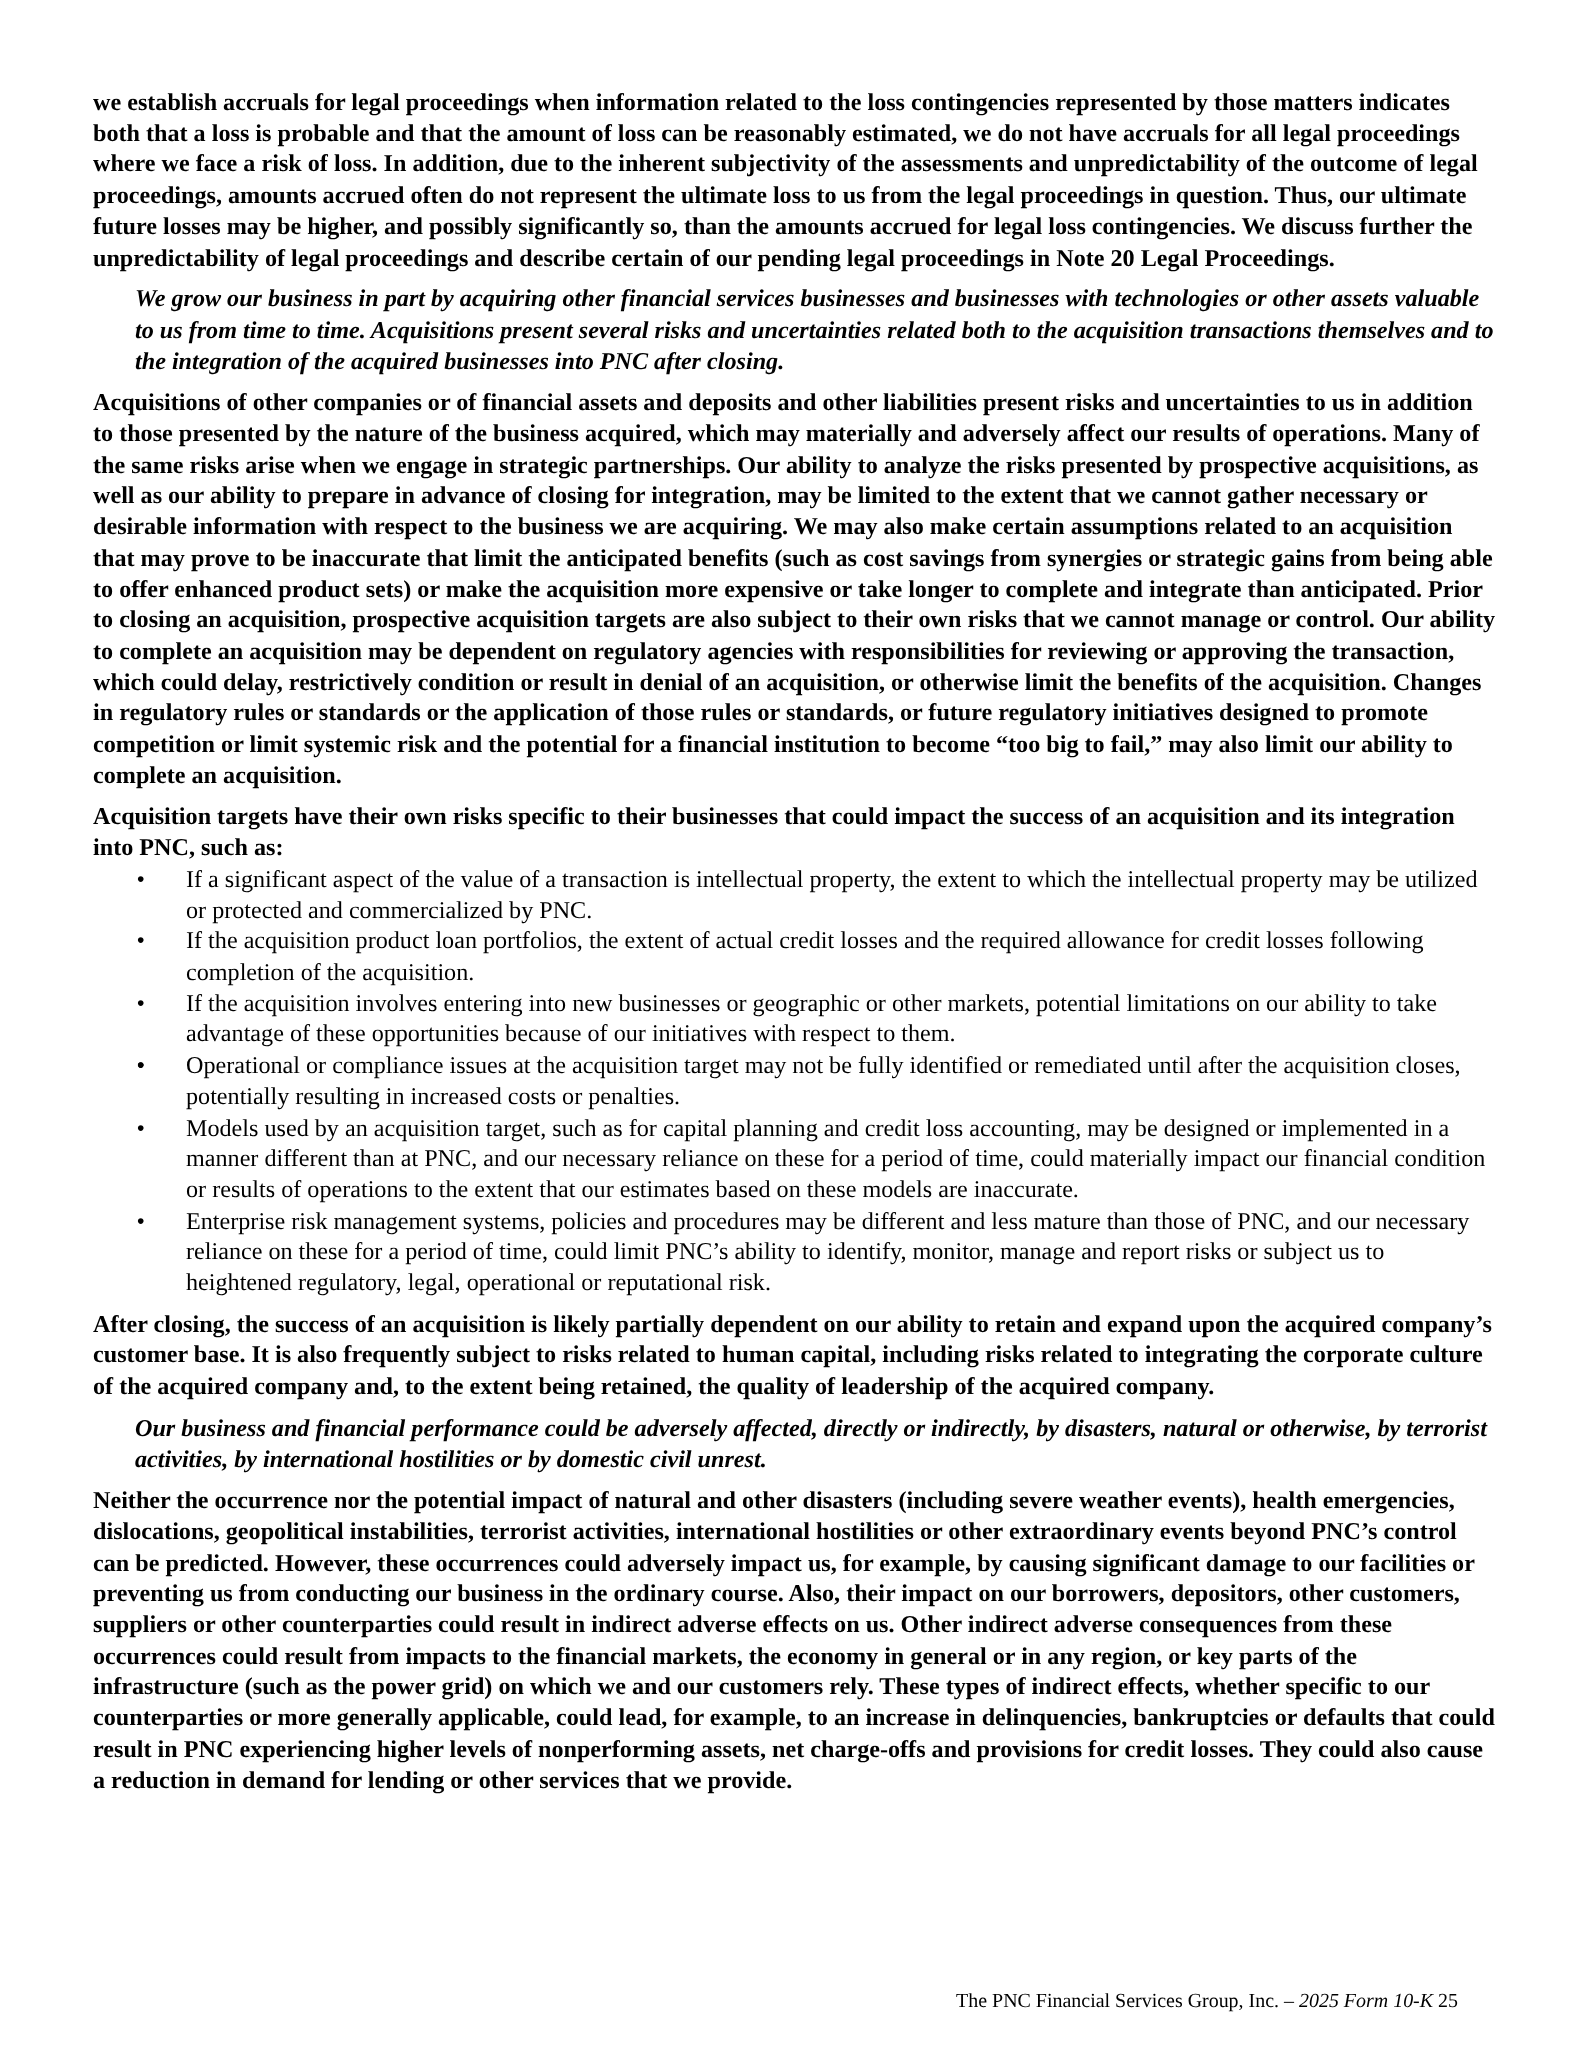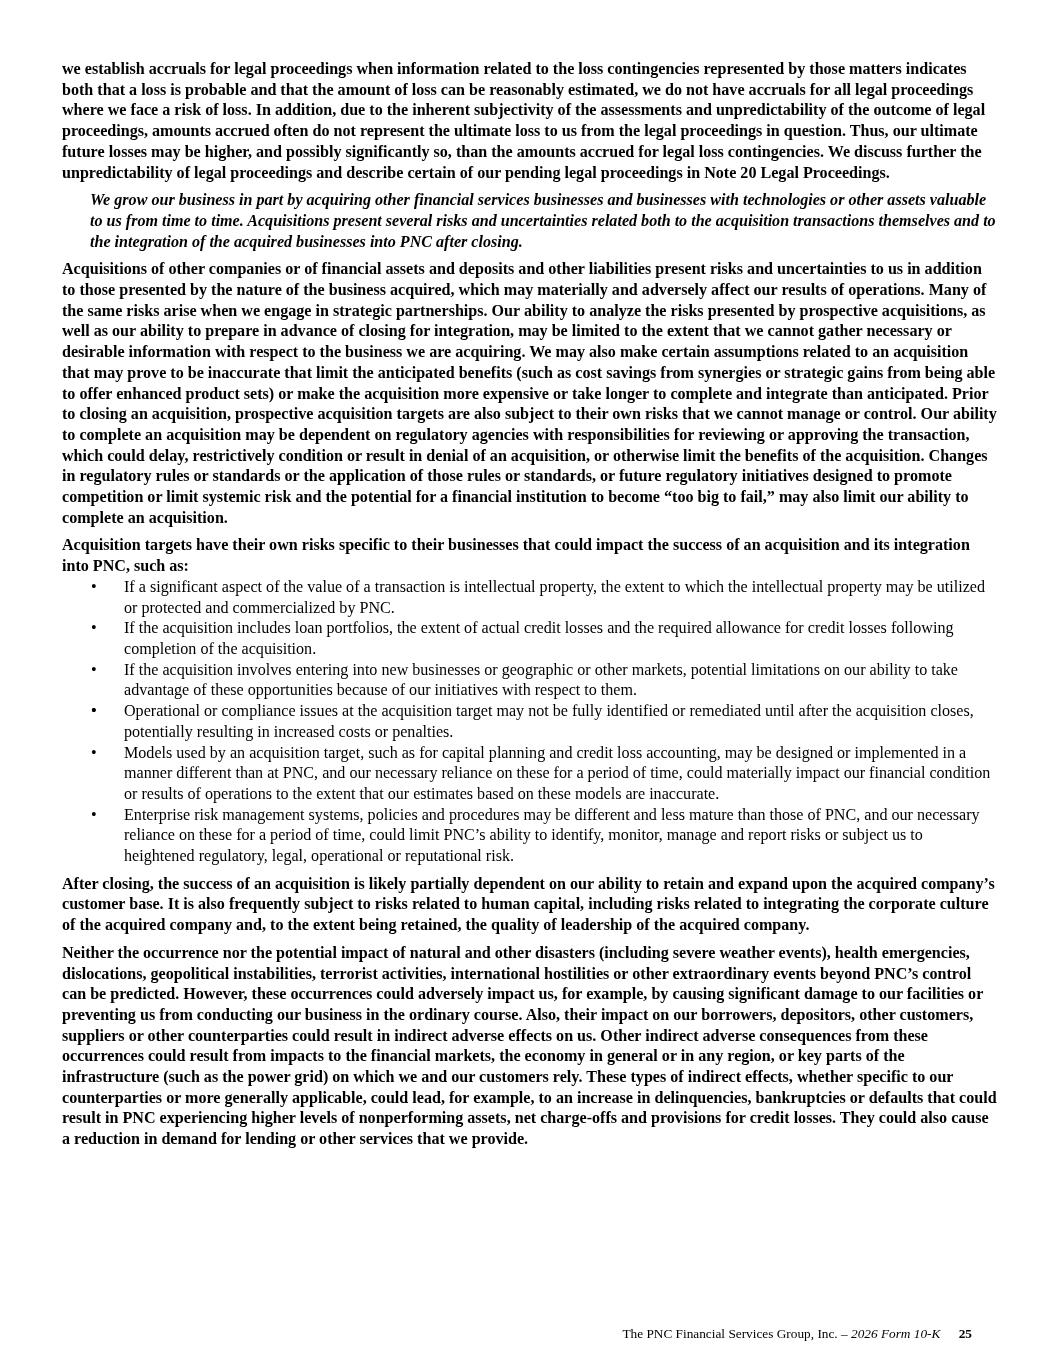--- a/index.html
+++ b/index.html
@@ -8,40 +8,41 @@
     font-family: "Liberation Serif", serif; color: #000; font-size: 16.1px; line-height: 20.7px;
   }
   .page { position: absolute; left: 62px; top: 59px; width: 935px; }
   p { margin: 0 0 7px 0; font-weight: bold; }
   .heading { font-weight: bold; font-style: italic; margin-left: 28px; }
   ul.bullets { list-style: none; margin: 0 0 7px 0; padding: 0; }
   ul.bullets li { position: relative; padding-left: 62px; }
   ul.bullets li .dot { position: absolute; left: 29px; top: 0; }
   .footer { position: absolute; right: 83px; top: 1326px; font-size: 13.3px; line-height: 16px; white-space: nowrap; }
   .footer .form { font-style: italic; }
-  .footer .num { font-weight: bold; margin-left: 15px; }
+  .footer .num { font-weight: normal; margin-left: 0; }
 </style>
 </head>
 <body>
 
 <div class="page">
   <p>we establish accruals for legal proceedings when information related to the loss contingencies represented by those matters indicates both that a loss is probable and that the amount of loss can be reasonably estimated, we do not have accruals for all legal proceedings where we face a risk of loss. In addition, due to the inherent subjectivity of the assessments and unpredictability of the outcome of legal proceedings, amounts accrued often do not represent the ultimate loss to us from the legal proceedings in question. Thus, our ultimate future losses may be higher, and possibly significantly so, than the amounts accrued for legal loss contingencies. We discuss further the unpredictability of legal proceedings and describe certain of our pending legal proceedings in Note 20 Legal Proceedings.</p>
   <p class="heading">We grow our business in part by acquiring other financial services businesses and businesses with technologies or other assets valuable to us from time to time. Acquisitions present several risks and uncertainties related both to the acquisition transactions themselves and to the integration of the acquired businesses into PNC after closing.</p>
   <p>Acquisitions of other companies or of financial assets and deposits and other liabilities present risks and uncertainties to us in addition to those presented by the nature of the business acquired, which may materially and adversely affect our results of operations. Many of the same risks arise when we engage in strategic partnerships. Our ability to analyze the risks presented by prospective acquisitions, as well as our ability to prepare in advance of closing for integration, may be limited to the extent that we cannot gather necessary or desirable information with respect to the business we are acquiring. We may also make certain assumptions related to an acquisition that may prove to be inaccurate that limit the anticipated benefits (such as cost savings from synergies or strategic gains from being able to offer enhanced product sets) or make the acquisition more expensive or take longer to complete and integrate than anticipated. Prior to closing an acquisition, prospective acquisition targets are also subject to their own risks that we cannot manage or control. Our ability to complete an acquisition may be dependent on regulatory agencies with responsibilities for reviewing or approving the transaction, which could delay, restrictively condition or result in denial of an acquisition, or otherwise limit the benefits of the acquisition. Changes in regulatory rules or standards or the application of those rules or standards, or future regulatory initiatives designed to promote competition or limit systemic risk and the potential for a financial institution to become “too big to fail,” may also limit our ability to complete an acquisition.</p>
   <p style="margin-bottom:0">Acquisition targets have their own risks specific to their businesses that could impact the success of an acquisition and its integration into PNC, such as:</p>
   <ul class="bullets">
     <li><span class="dot">•</span><span>If a significant aspect of the value of a transaction is intellectual property, the extent to which the intellectual property may be utilized or protected and commercialized by PNC.</span></li>
-    <li><span class="dot">•</span><span>If the acquisition includes loan portfolios, the extent of actual credit losses and the required allowance for credit losses following completion of the acquisition.</span></li>
+    <li><span class="dot">•</span><span>If the acquisition product loan portfolios, the extent of actual credit losses and the required allowance for credit losses following completion of the acquisition.</span></li>
     <li><span class="dot">•</span><span>If the acquisition involves entering into new businesses or geographic or other markets, potential limitations on our ability to take advantage of these opportunities because of our initiatives with respect to them.</span></li>
     <li><span class="dot">•</span></li>
     <li><span class="dot">•</span><span>Operational or compliance issues at the acquisition target may not be fully identified or remediated until after the acquisition closes, potentially resulting in increased costs or penalties.</span></li>
     <li><span class="dot">•</span><span>Models used by an acquisition target, such as for capital planning and credit loss accounting, may be designed or implemented in a manner different than at PNC, and our necessary reliance on these for a period of time, could materially impact our financial condition or results of operations to the extent that our estimates based on these models are inaccurate.</span></li>
     <li><span class="dot">•</span><span>Enterprise risk management systems, policies and procedures may be different and less mature than those of PNC, and our necessary reliance on these for a period of time, could limit PNC’s ability to identify, monitor, manage and report risks or subject us to heightened regulatory, legal, operational or reputational risk.</span></li>
   </ul>
   <p>After closing, the success of an acquisition is likely partially dependent on our ability to retain and expand upon the acquired company’s customer base. It is also frequently subject to risks related to human capital, including risks related to integrating the corporate culture of the acquired company and, to the extent being retained, the quality of leadership of the acquired company.</p>
+  <p class="heading">Our business and financial performance could be adversely affected, directly or indirectly, by disasters, natural or otherwise, by terrorist activities, by international hostilities or by domestic civil unrest.</p>
   <p>Neither the occurrence nor the potential impact of natural and other disasters (including severe weather events), health emergencies, dislocations, geopolitical instabilities, terrorist activities, international hostilities or other extraordinary events beyond PNC’s control can be predicted. However, these occurrences could adversely impact us, for example, by causing significant damage to our facilities or preventing us from conducting our business in the ordinary course. Also, their impact on our borrowers, depositors, other customers, suppliers or other counterparties could result in indirect adverse effects on us. Other indirect adverse consequences from these occurrences could result from impacts to the financial markets, the economy in general or in any region, or key parts of the infrastructure (such as the power grid) on which we and our customers rely. These types of indirect effects, whether specific to our counterparties or more generally applicable, could lead, for example, to an increase in delinquencies, bankruptcies or defaults that could result in PNC experiencing higher levels of nonperforming assets, net charge-offs and provisions for credit losses. They could also cause a reduction in demand for lending or other services that we provide.</p>
 </div>
 
 <div class="footer">
   <span>The PNC Financial Services Group, Inc. – </span>
-  <span class="form">2026 Form 10-K</span>
+  <span class="form">2025 Form 10-K</span>
   <span class="num">25</span>
 </div>
 
 </body></html>

